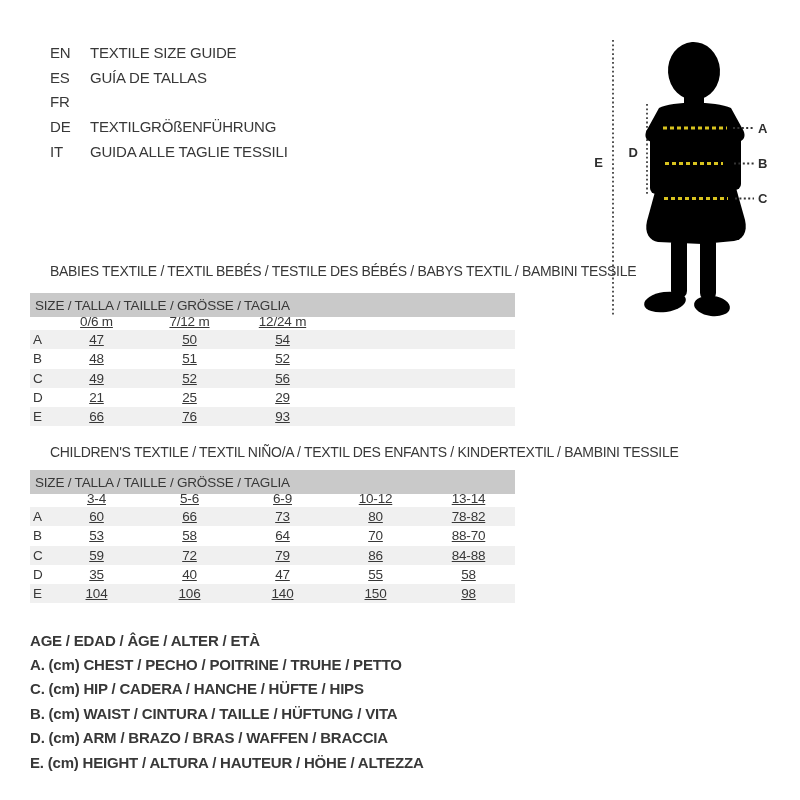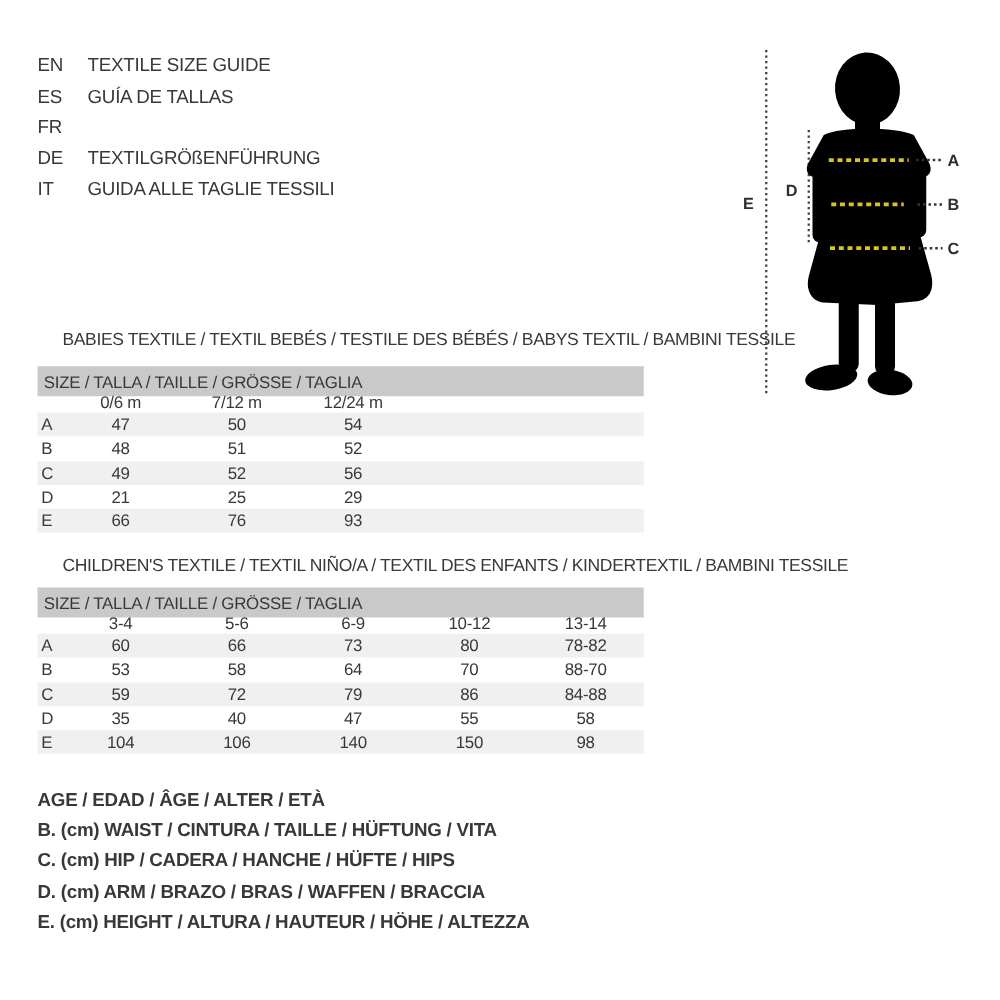--- a/index.html
+++ b/index.html
@@ -5,21 +5,21 @@
 <style>
   html,body{margin:0;padding:0;}
   body{
     width:800px;height:800px;background:#ffffff;position:relative;overflow:hidden;
     font-family:"Liberation Sans",sans-serif;color:#383838;
   }
   .abs{position:absolute;}
 
   
   .lang-block{left:30px;top:40px;}
-  .lang-row{display:flex;height:24.7px;align-items:center;font-size:15px;letter-spacing:-0.2px;white-space:nowrap;}
+  .lang-row{display:flex;height:24.7px;align-items:center;font-size:15px;letter-spacing:-0.2px;white-space:nowrap;margin-left:20px;}
   .lang-code{width:40px;}
 
   
   .figure-svg{left:585px;top:25px;}
 
   
   .sec-heading{font-size:14px;letter-spacing:-0.3px;line-height:20px;white-space:nowrap;margin-left:20px;}
   #babies-heading{left:30px;top:261px;}
   #children-heading{left:30px;top:442px;}
 
@@ -31,21 +31,21 @@
   #children-bar{top:470px;}
 
   
   .size-table{left:30px;width:485px;font-size:13.5px;letter-spacing:-0.2px;}
   #babies-table{top:312px;}
   #children-table{top:489px;}
   .t-row{display:flex;height:19.3px;align-items:center;}
   .t-head{height:18px;}
   .striped{background:#f0f0f0;}
   .t-letter{width:20px;padding-left:3px;box-sizing:border-box;}
-  .t-cell{width:93px;text-align:center;}
+  .t-cell{width:93px;text-align:center;text-decoration:underline;}
 
   
   .legend-block{left:30px;top:628px;}
   .legend-line{height:24.4px;display:flex;align-items:center;font-size:15px;letter-spacing:-0.2px;white-space:nowrap;font-weight:bold;}
 
   .fig-label{font-family:"Liberation Sans",sans-serif;font-size:13px;font-weight:bold;fill:#2e2e2e;}
 </style>
 </head>
 <body>
 
@@ -196,17 +196,18 @@
       <span class="t-cell">104</span>
       <span class="t-cell">106</span>
       <span class="t-cell">140</span>
       <span class="t-cell">150</span>
       <span class="t-cell">98</span>
     </div>
   </div>
 
 <div class="abs legend-block">
     <div class="legend-line">AGE / EDAD / ÂGE / ALTER / ETÀ</div>
+    <div class="legend-line">A. (cm) CHEST / PECHO / POITRINE / TRUHE / PETTO</div>
+    <div class="legend-line">C. (cm) HIP / CADERA / HANCHE / HÜFTE / HIPS</div>
     <div class="legend-line">B. (cm) WAIST / CINTURA / TAILLE / HÜFTUNG / VITA</div>
-    <div class="legend-line">C. (cm) HIP / CADERA / HANCHE / HÜFTE / HIPS</div>
     <div class="legend-line">D. (cm) ARM / BRAZO / BRAS / WAFFEN / BRACCIA</div>
     <div class="legend-line">E. (cm) HEIGHT / ALTURA / HAUTEUR / HÖHE / ALTEZZA</div>
   </div>
 
 </body></html>

